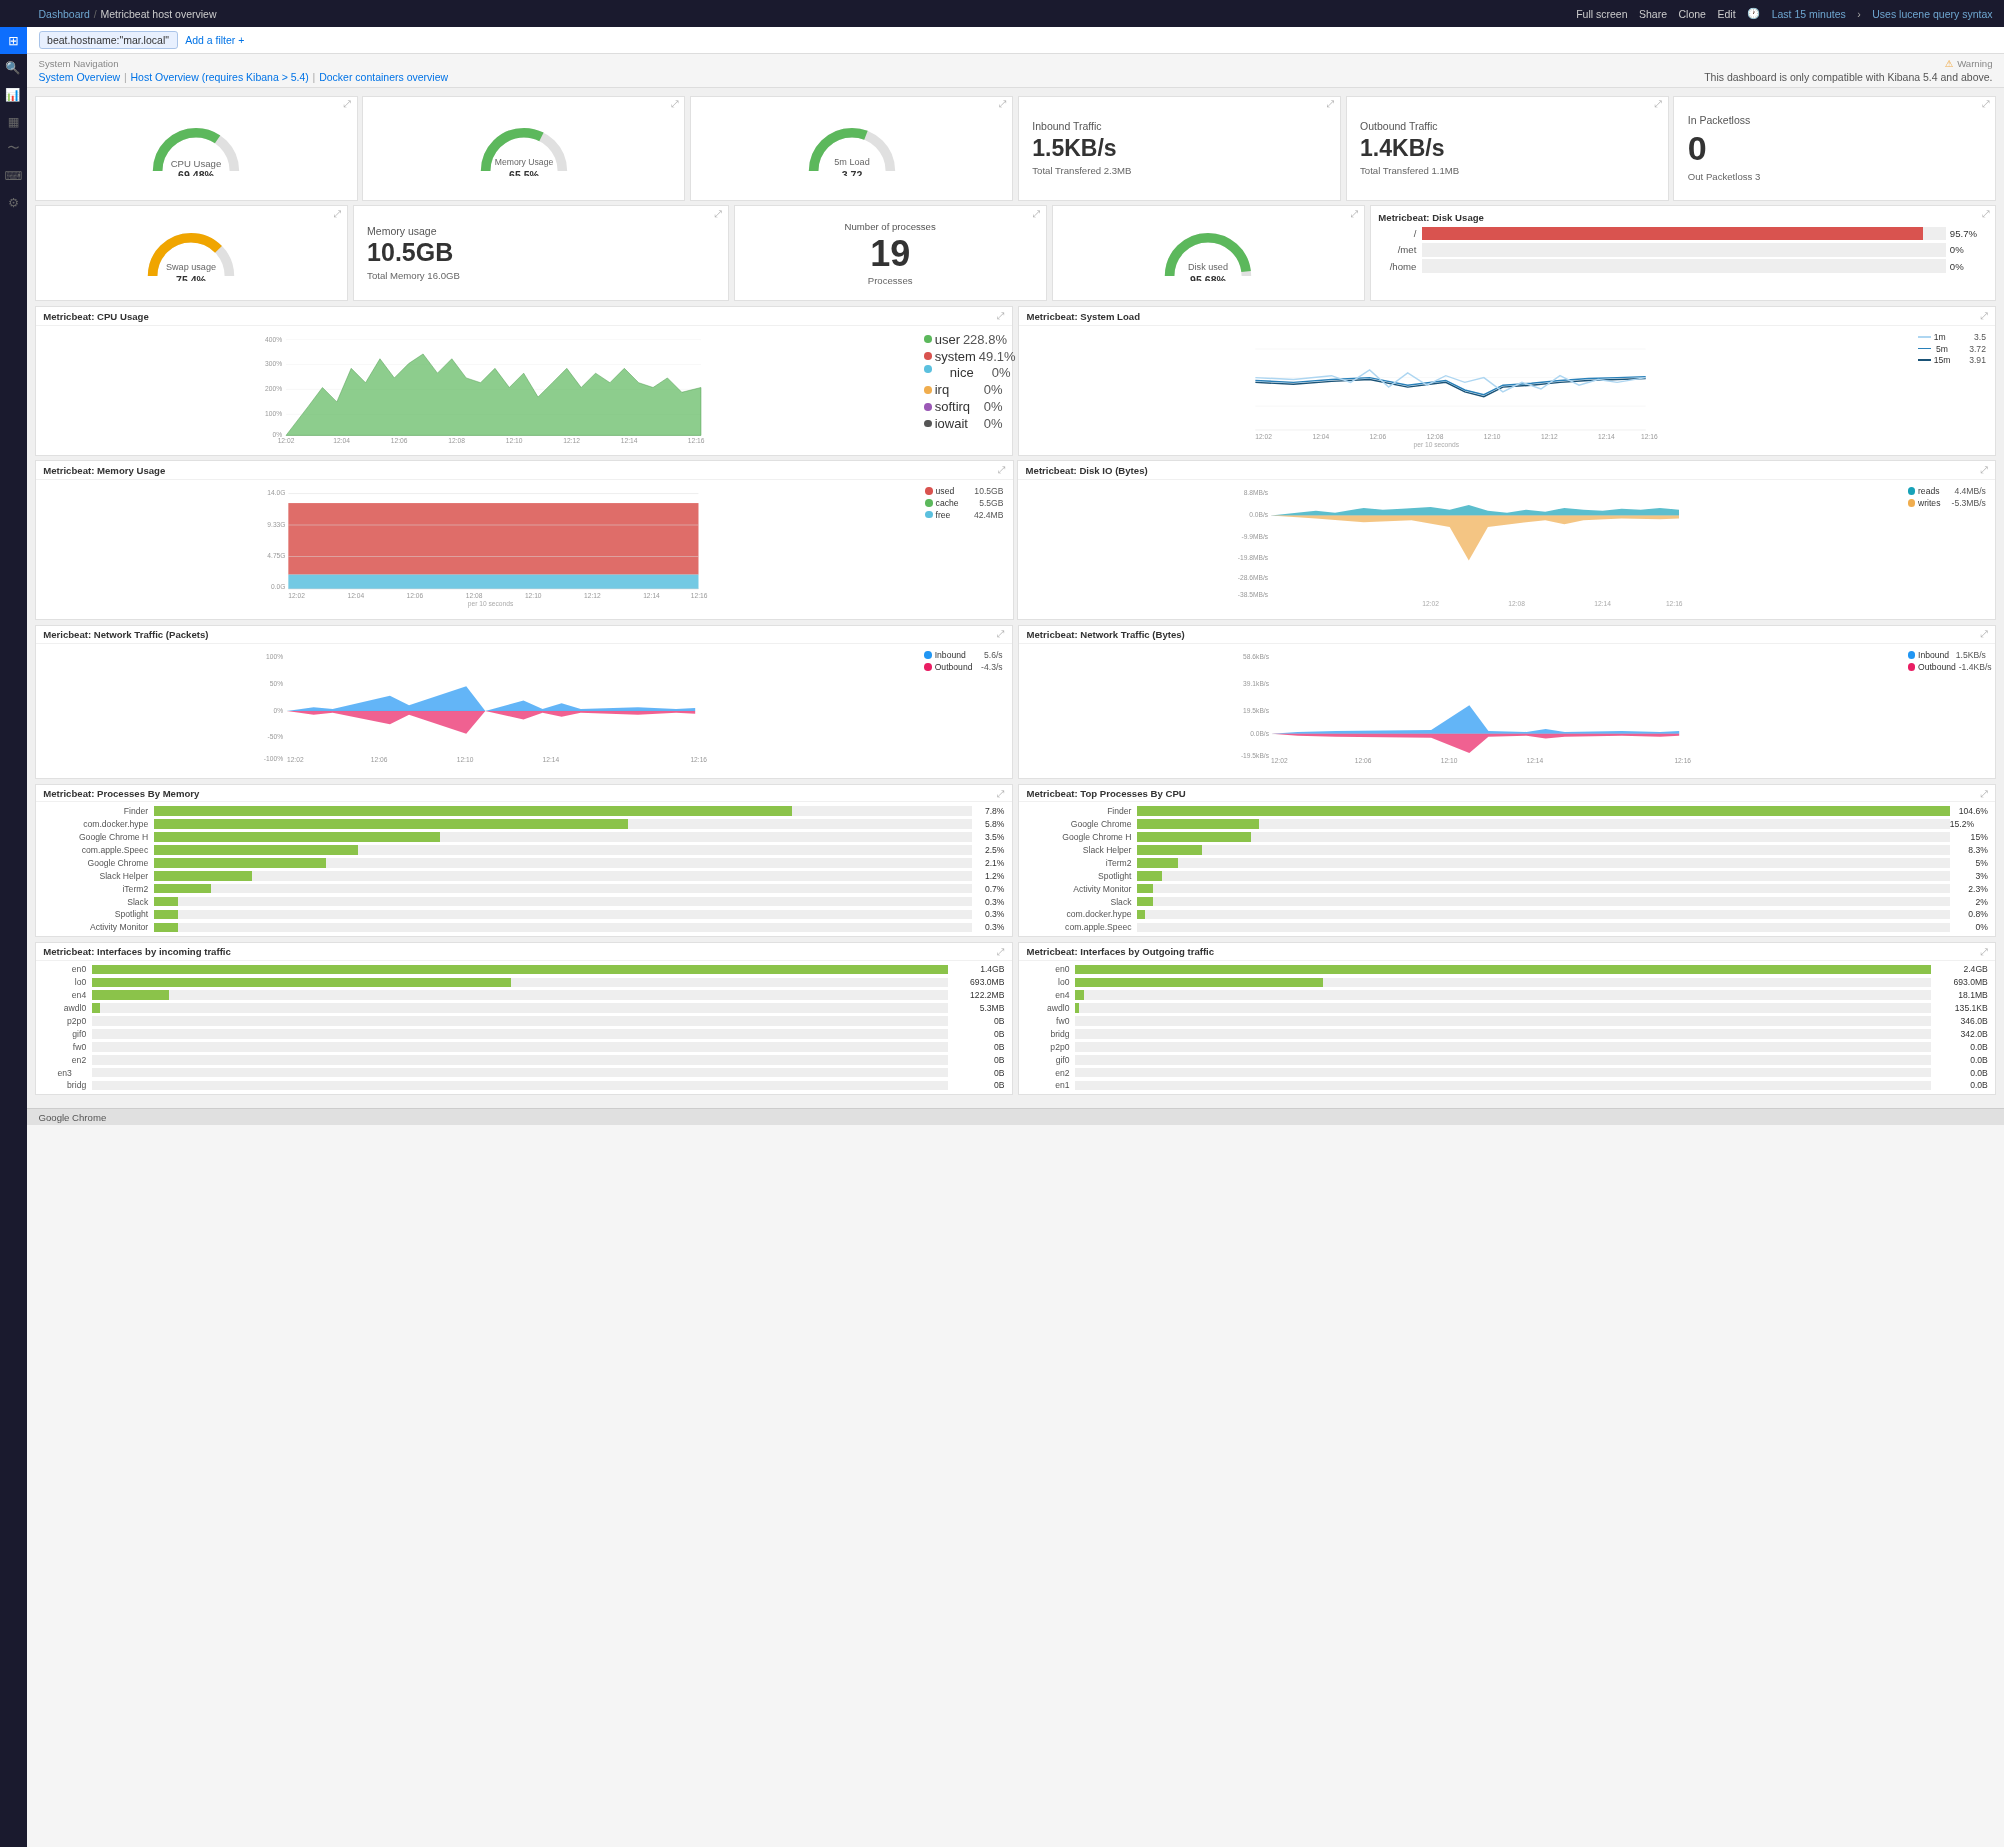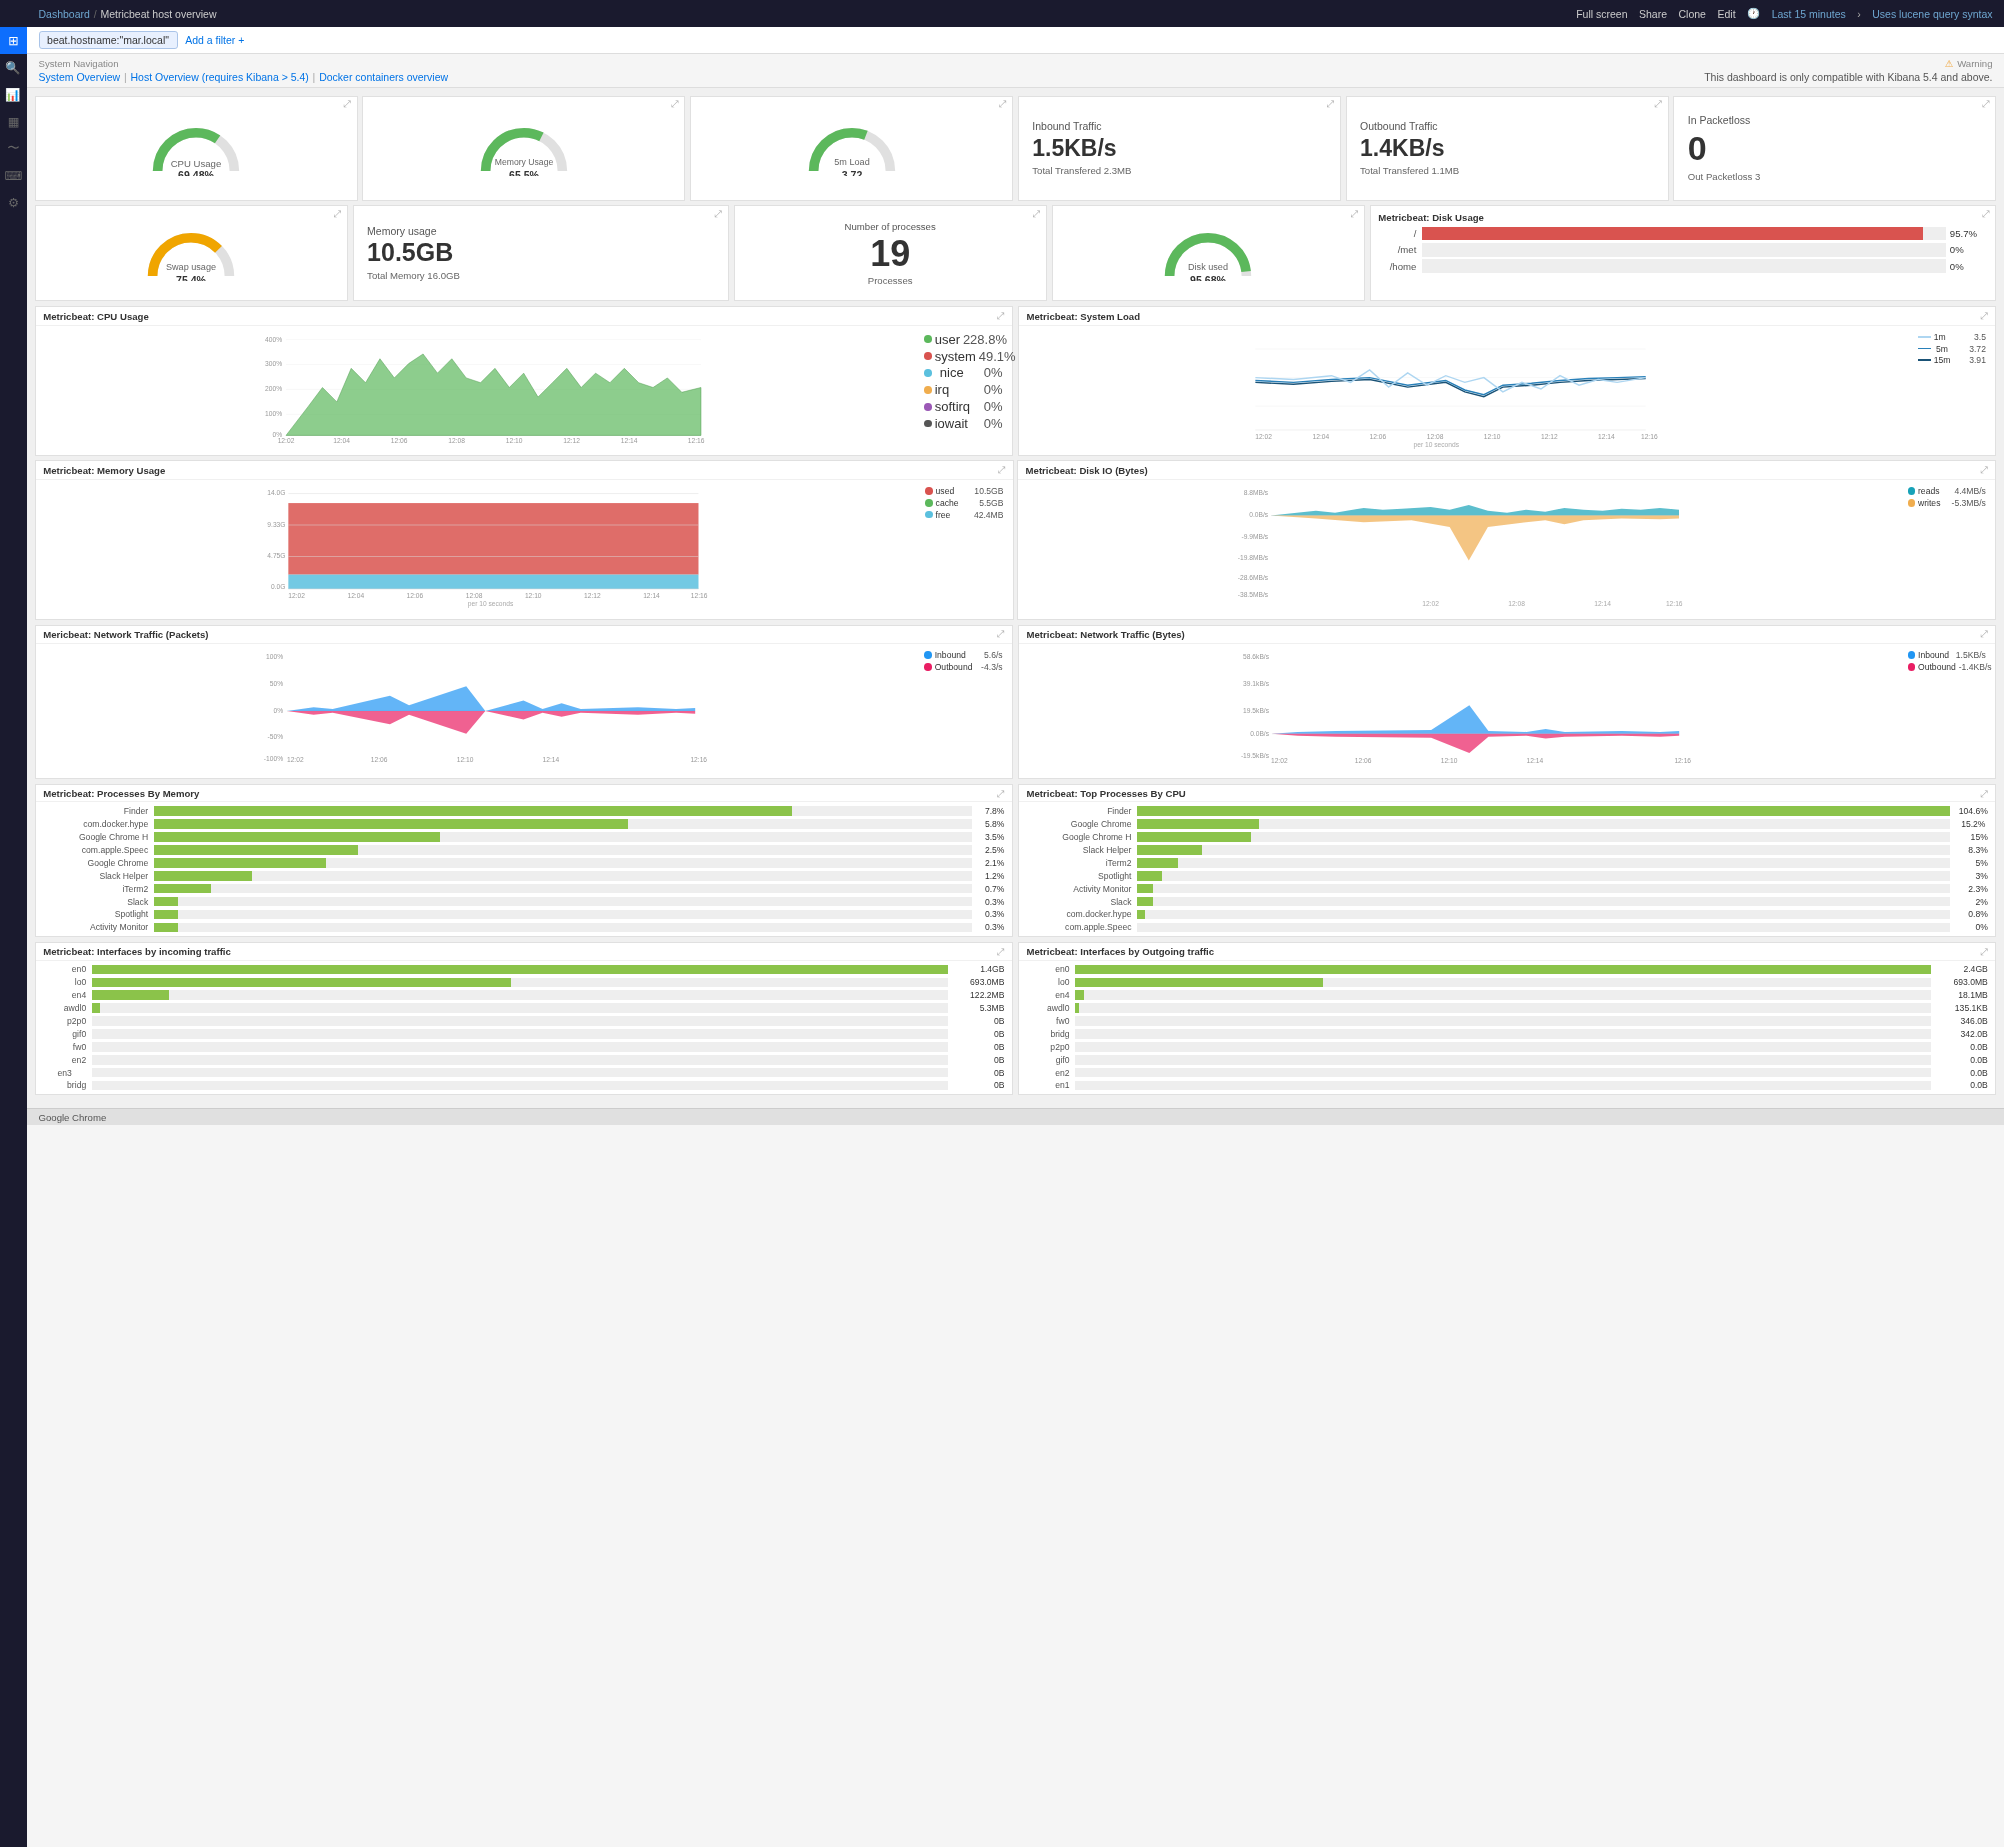--- a/index.html
+++ b/index.html
@@ -254,21 +254,21 @@
             <div style="display:flex;align-items:center;gap:2.9px;margin-bottom:1.9px;">
               <div style="width:7.6px;height:7.6px;border-radius:50%;background:#5cb85c;flex-shrink:0;"></div>
               <span>user</span>
                 <span style="margin-left:auto;color:#555;">228.8%</span>
             </div>
             <div style="display:flex;align-items:center;gap:2.9px;margin-bottom:1.9px;">
               <div style="width:7.6px;height:7.6px;border-radius:50%;background:#d9534f;flex-shrink:0;"></div>
               <span>system</span>
                 <span style="margin-left:auto;color:#555;">49.1%</span>
             </div>
-            <div style="display:flex;align-items:center;gap:8px;margin-bottom:1.9px;">
+            <div style="display:flex;gap:18px;margin-bottom:1.9px;">
               <div style="width:7.6px;height:7.6px;border-radius:50%;background:#5bc0de;flex-shrink:0;"></div>
               <span>nice</span>
                 <span style="margin-left:auto;color:#555;">0%</span>
             </div>
             <div style="display:flex;align-items:center;gap:2.9px;margin-bottom:1.9px;">
               <div style="width:7.6px;height:7.6px;border-radius:50%;background:#f0ad4e;flex-shrink:0;"></div>
               <span>irq</span>
                 <span style="margin-left:auto;color:#555;">0%</span>
             </div>
             <div style="display:flex;align-items:center;gap:2.9px;margin-bottom:1.9px;">
@@ -610,21 +610,21 @@
             <div style="flex:1;height:9.6px;background:#eee;">
                 <div style="width:100%;height:100%;background:#8bc34a;"></div>
               </div>
             <span style="width:38px;text-align:right;font-size:8.6px;color:#333;">104.6%</span>
           </div>
           <div style="display:flex;align-items:center;margin-bottom:2.9px;font-size:8.6px;">
             <span style="width:105px;text-align:right;margin-right:5.7px;color:#555;font-size:8.6px;">Google Chrome</span>
             <div style="flex:1;height:9.6px;background:#eee;">
                 <div style="width:15%;height:100%;background:#8bc34a;"></div>
               </div>
-            <span style="width:38px;text-align:center;font-size:8.6px;color:#333;padding-left:9px;">15.2%</span>
+            <span style="width:38px;text-align:left;font-size:8.6px;color:#333;">15.2%</span>
           </div>
           <div style="display:flex;align-items:center;margin-bottom:2.9px;font-size:8.6px;">
             <span style="width:105px;text-align:right;margin-right:5.7px;color:#555;font-size:8.6px;">Google Chrome H</span>
             <div style="flex:1;height:9.6px;background:#eee;">
                 <div style="width:14%;height:100%;background:#8bc34a;"></div>
               </div>
             <span style="width:38px;text-align:right;font-size:8.6px;color:#333;">15%</span>
           </div>
           <div style="display:flex;align-items:center;margin-bottom:2.9px;font-size:8.6px;">
             <span style="width:105px;text-align:right;margin-right:5.7px;color:#555;font-size:8.6px;">Slack Helper</span>

